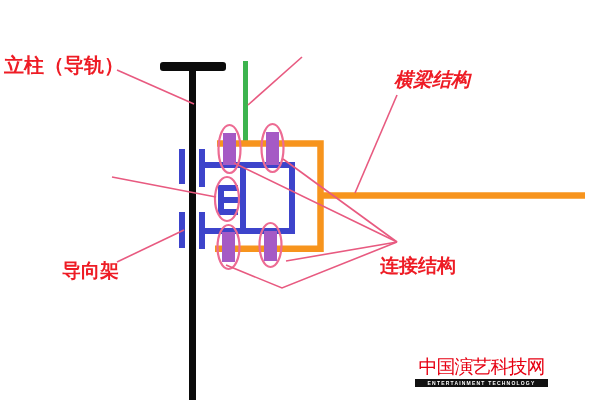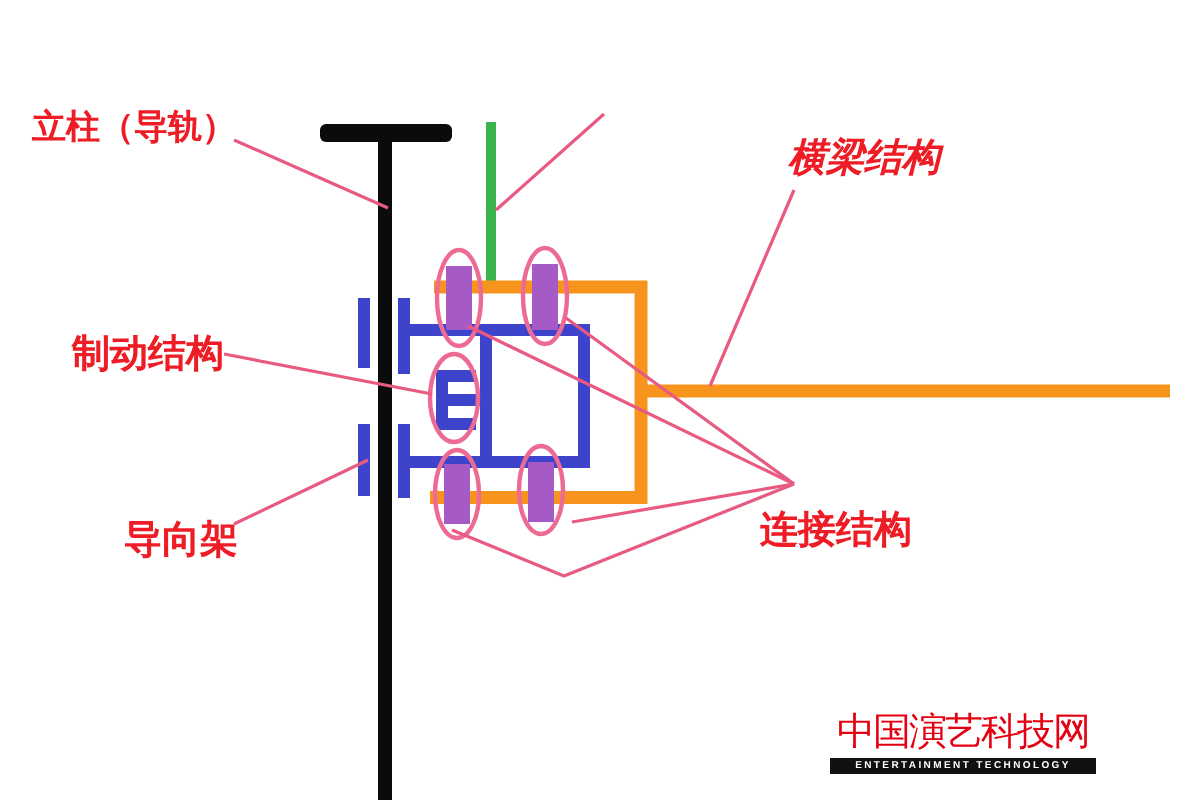--- a/index.html
+++ b/index.html
@@ -24,21 +24,21 @@
 
   .diagram-label{
     position:absolute;
     color:var(--label-red,#ee1c25);
     font-weight:bold;
     font-size:19px;
     line-height:1.05;
     white-space:nowrap;
     letter-spacing:0px;
   }
-  .label-column{left:16px;top:55px;font-size:17px;}
+  .label-column{left:4px;top:55px;font-size:20px;}
   .label-lift{left:303px;top:43px;}
   .label-beam{left:394px;top:70px;font-style:italic;}
   .label-brake{left:36px;top:168px;}
   .label-guide{left:62px;top:261px;}
   .label-connector{left:380px;top:256px;}
 
   .logo{
     position:absolute;left:415px;top:356px;width:133px;
     text-align:center;
   }
@@ -122,21 +122,20 @@
       <line class="leader" x1="117" y1="262" x2="184" y2="230"></line>
       <line class="leader" x1="397" y1="242" x2="234" y2="163"></line>
       <line class="leader" x1="397" y1="242" x2="283" y2="159"></line>
       <line class="leader" x1="397" y1="242" x2="286" y2="261"></line>
       <polyline class="leader" points="397,242 282,288 226,265"></polyline>
     </g>
   </svg>
 
   <div class="diagram-label label-column">立柱（导轨）</div>
   <div class="diagram-label label-beam">横梁结构</div>
-  <div class="diagram-label label-brake">制动结构</div>
   <div class="diagram-label label-guide">导向架</div>
   <div class="diagram-label label-connector">连接结构</div>
 
   <div class="logo">
     <div class="logo-title">中国演艺科技网</div>
     <div class="logo-bar">ENTERTAINMENT TECHNOLOGY</div>
   </div>
 
 </div>
 

